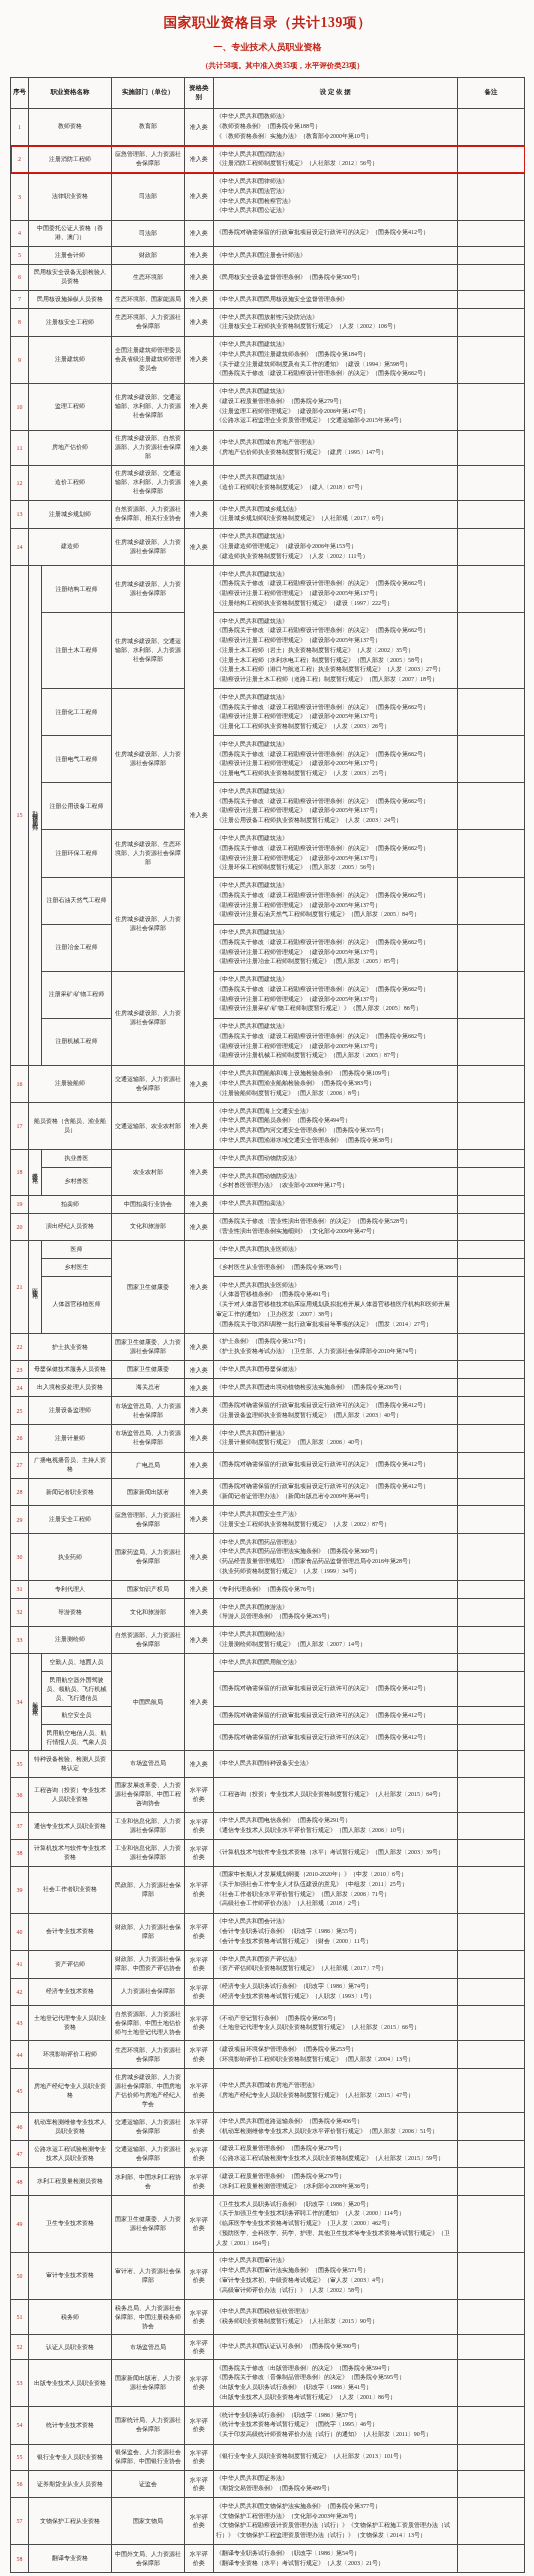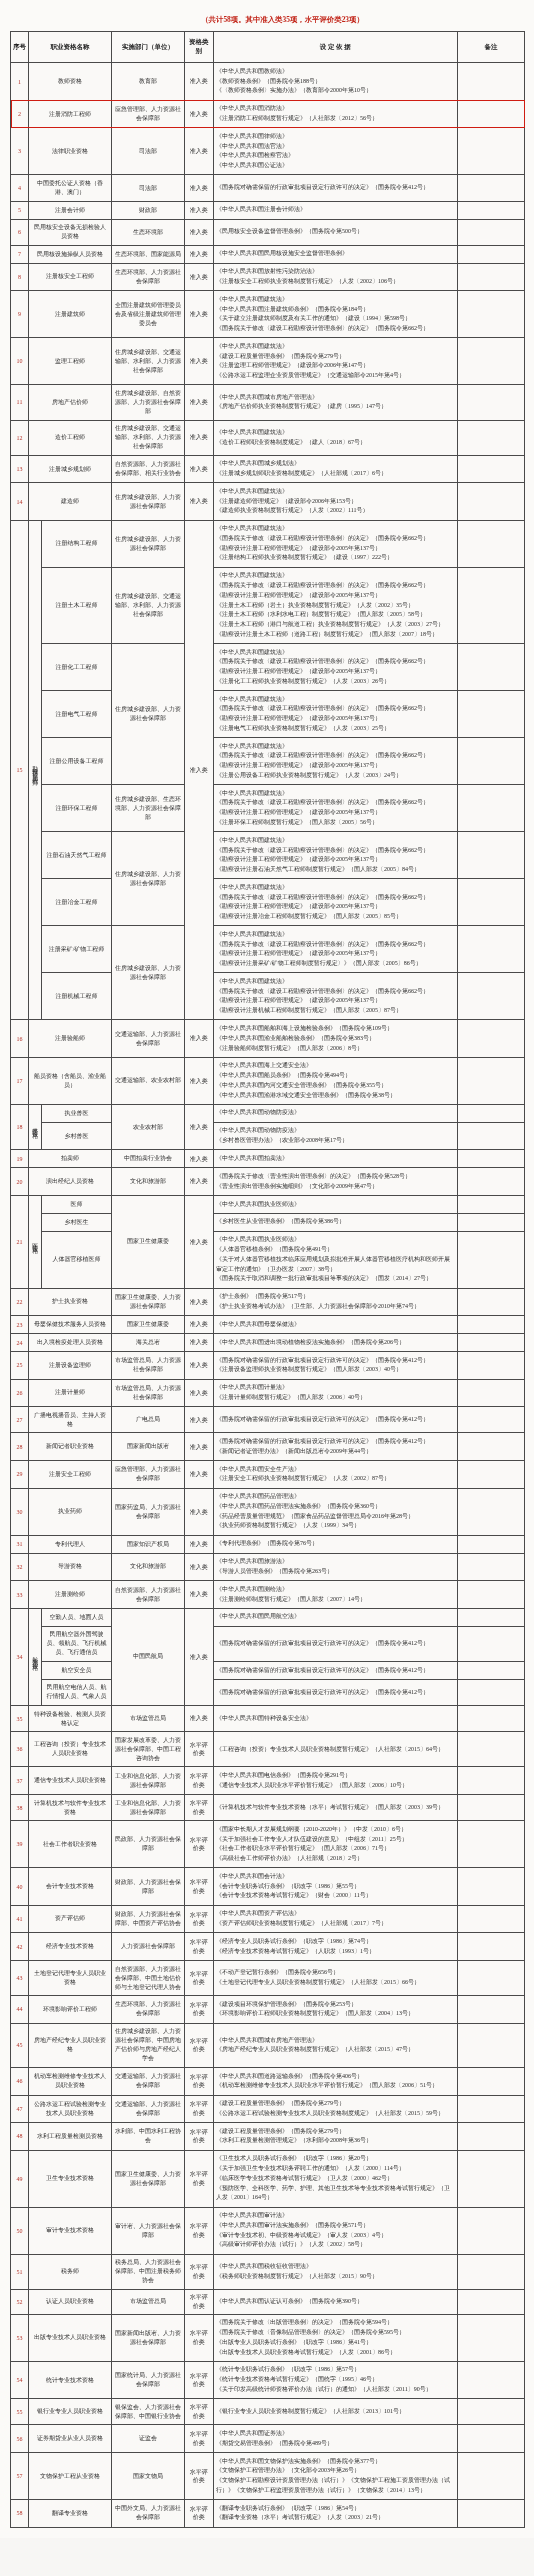--- a/index.html
+++ b/index.html
@@ -76,20 +76,22 @@
     line-height: 1.1;
     white-space: nowrap;
   }
   .basis-line { display: block; }
   tr.highlight { outline: 1.8px solid #cf1d12; outline-offset: -1.2px; }
 </style>
 </head>
 <body>
 
 <div class="page">
+  <h1 class="doc-title">国家职业资格目录（共计139项）</h1>
+  <h2 class="section-title">一、专业技术人员职业资格</h2>
   <div class="section-note">（共计58项。其中准入类35项，水平评价类23项）</div>
 
   <table class="catalog">
     <colgroup>
       <col style="width:18px">
         <col style="width:13px">
         <col style="width:70px">
       <col style="width:73px">
         <col style="width:28.6px">
         <col>

